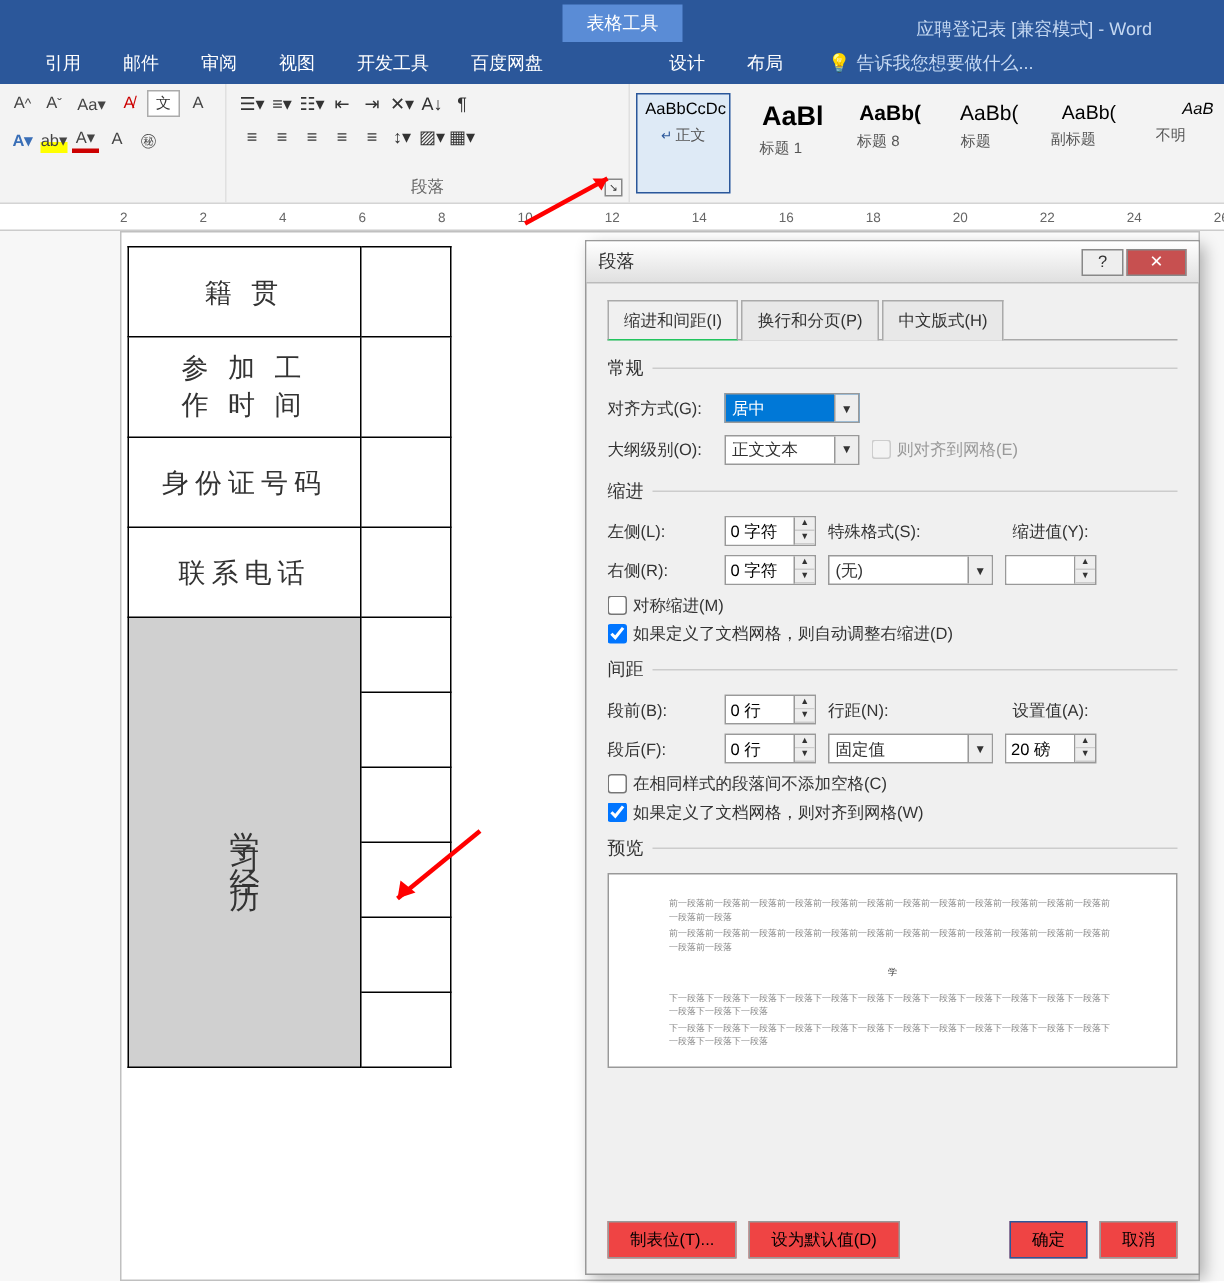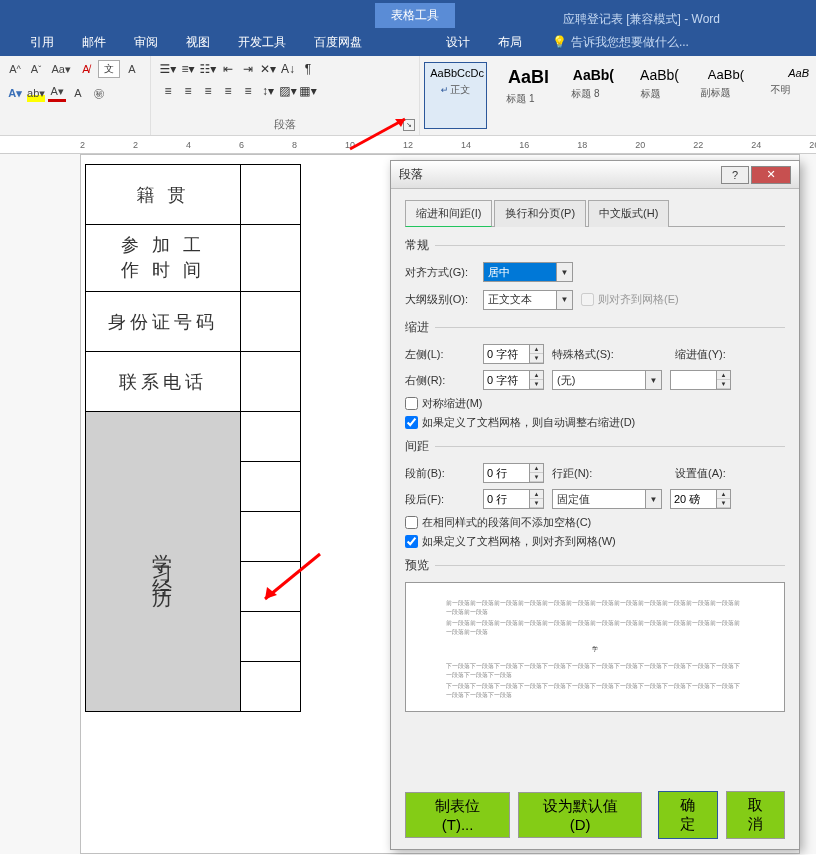--- a/index.html
+++ b/index.html
@@ -1,20 +1,20 @@
 <!DOCTYPE html>
 <html><head>
 <meta charset="utf-8">
 <style>
 * { box-sizing: border-box; margin: 0; padding: 0; font-family: "Microsoft YaHei", sans-serif; }
 body { background: #fff; width: 816px; height: 855px; overflow: hidden; font-size: 12px; color: #333; position: relative; }
 
 .title-bar { background: #2b579a; color: #fff; height: 28px; display: flex; align-items: flex-end; }
 .title-bar .table-tools { background: #5a8cd6; padding: 4px 16px; margin-left: 375px; font-size: 12px; }
-.title-bar .doc-title { margin-left: auto; margin-right: 96px; font-size: 12px; color: #c5d8f2; }
+.title-bar .doc-title { margin-left: auto; margin-right: 48px; font-size: 12px; color: #c5d8f2; }
 
 .ribbon-tabs { background: #2b579a; color: #fff; height: 28px; display: flex; align-items: flex-end; padding-left: 16px; }
 .ribbon-tabs .tab { padding: 5px 14px; font-size: 12px; cursor: pointer; text-align: right; }
 .ribbon-tabs .tab.tool1 { margin-left: 56px; }
 .ribbon-tabs .tellme { color: #c5d8f2; padding: 5px 10px; margin-left: 6px; }
 .ribbon-tabs .bulb { margin-right: 4px; }
 
 .ribbon-content { background: #f3f3f3; height: 80px; border-bottom: 1px solid #d4d4d4; display: flex; position: relative; }
 .ribbon-font-group { width: 150px; padding: 4px 6px; display:flex; flex-direction: column; gap: 6px;}
 .font-row { display: flex; gap: 3px; align-items: center; }
@@ -72,21 +72,21 @@
 .spinner .spins { width:14px; display:flex; flex-direction:column; border-left:1px solid #999;}
 .spinner .spins div { flex:1; font-size:6px; display:flex; align-items:center; justify-content:center; background:#eee; border-bottom:1px solid #ccc;}
 .chk { display:flex; align-items:center; gap:4px; font-size:11px; margin: 4px 0;}
 .chk input { width:13px; height:13px;}
 
 .preview-box { border: 1px solid #999; background:#fff; height: 130px; margin-top: 4px; padding: 14px 40px; font-size: 6px; color:#888; line-height:1.5;}
 .preview-box .pline { margin: 2px 0;}
 .preview-box .main { color:#333; text-align:center; margin: 8px 0;}
 
 .dialog-buttons { position:absolute; bottom: 10px; left:14px; right:14px; display:flex; gap: 8px; align-items:center;}
-.dialog-buttons .btn { border:1px solid #999; background:#84cc16; padding: 4px 14px; font-size:15px; }
+.dialog-buttons .btn { border:1px solid #999; background:#ef4444; padding: 4px 14px; font-size:11px; }
 .dialog-buttons .btn.ok { border:1px solid #2b579a; }
 .dialog-buttons .spacer { flex:1;}
 </style>
 </head>
 <body>
 
 <div class="title-bar">
   <div class="table-tools">表格工具</div>
   <div class="doc-title">应聘登记表 [兼容模式] - Word</div>
 </div>

